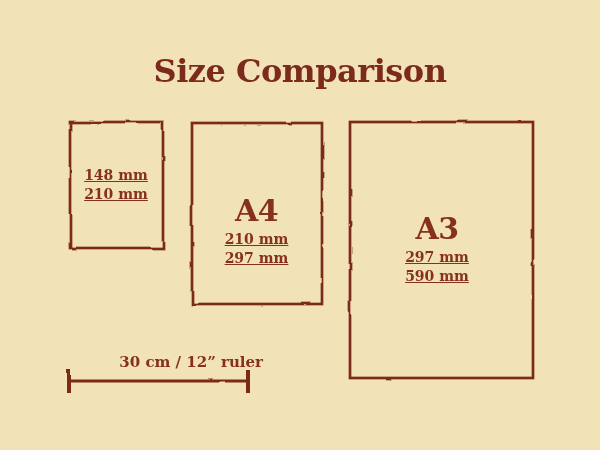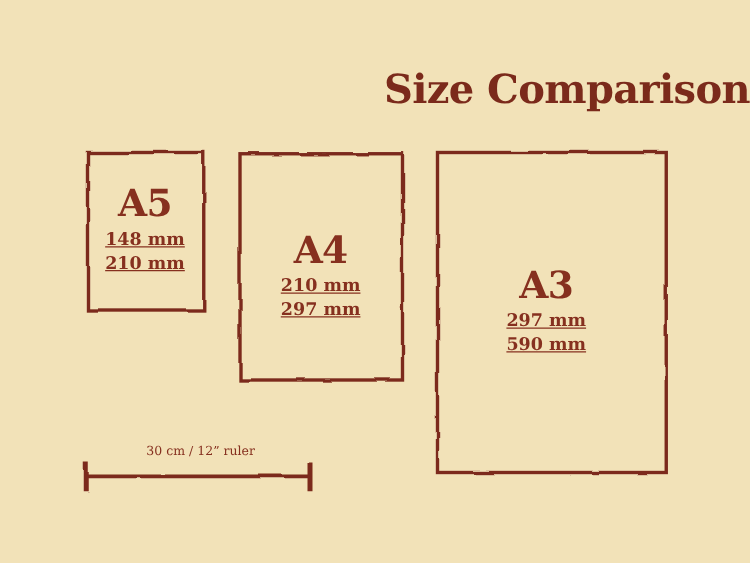--- a/index.html
+++ b/index.html
@@ -22,61 +22,61 @@
     top: 0;
     width: 600px;
     height: 450px;
   }
   .page-title {
     position: absolute;
     left: 0;
     top: 52px;
     width: 600px;
     margin: 0;
-    text-align: right;
+    text-align: center;
     font-size: 32px;
     line-height: 38px;
     font-weight: 700;
     letter-spacing: -0.5px;
     color: var(--ink, #7B2A1B);
   }
   .paper {
     position: absolute;
     display: flex;
     flex-direction: column;
     align-items: center;
     justify-content: center;
     text-align: center;
     color: var(--text, #86301F);
   }
   .paper-a5 { left: 69px;  top: 121px; width: 94px;  height: 127px; }
-  .paper-a4 { left: 191px; top: 130px; width: 131px; height: 182px; }
+  .paper-a4 { left: 191px; top: 140px; width: 131px; height: 182px; }
   .paper-a3 { left: 349px; top: 121px; width: 176px; height: 257px; }
   .paper-name {
     font-size: 30px;
     line-height: 32px;
     font-weight: 700;
     letter-spacing: -0.5px;
     margin-bottom: 3px;
   }
   .paper-dim {
     font-size: 14px;
     line-height: 19px;
     font-weight: 700;
     text-decoration: underline;
   }
   .ruler-label {
     position: absolute;
     left: 58px;
     top: 353px;
     width: 205px;
-    text-align: center;
-    font-size: 10px;
+    text-align: right;
+    font-size: 15px;
     line-height: 18px;
-    font-weight: 400;
+    font-weight: 700;
     color: var(--text, #86301F);
   }
 </style>
 </head>
 <body>
 
 <div class="canvas">
 
   <svg class="sketch-layer" width="600" height="450" viewBox="0 0 600 450" aria-hidden="true">
     <defs>
@@ -93,21 +93,20 @@
         <line x1="69" y1="381" x2="248" y2="381" stroke-width="3"></line>
         <line x1="69" y1="372" x2="69" y2="391" stroke-width="4"></line>
         <line x1="248" y1="372" x2="248" y2="391" stroke-width="4"></line>
       </g>
     </g>
   </svg>
 
   <h1 class="page-title">Size Comparison</h1>
 
   <div class="paper paper-a5">
-    <div class="paper-name">A5</div>
     <div class="paper-dim">148 mm</div>
     <div class="paper-dim">210 mm</div>
   </div>
 
   <div class="paper paper-a4">
     <div class="paper-name">A4</div>
     <div class="paper-dim">210 mm</div>
     <div class="paper-dim">297 mm</div>
   </div>
 

